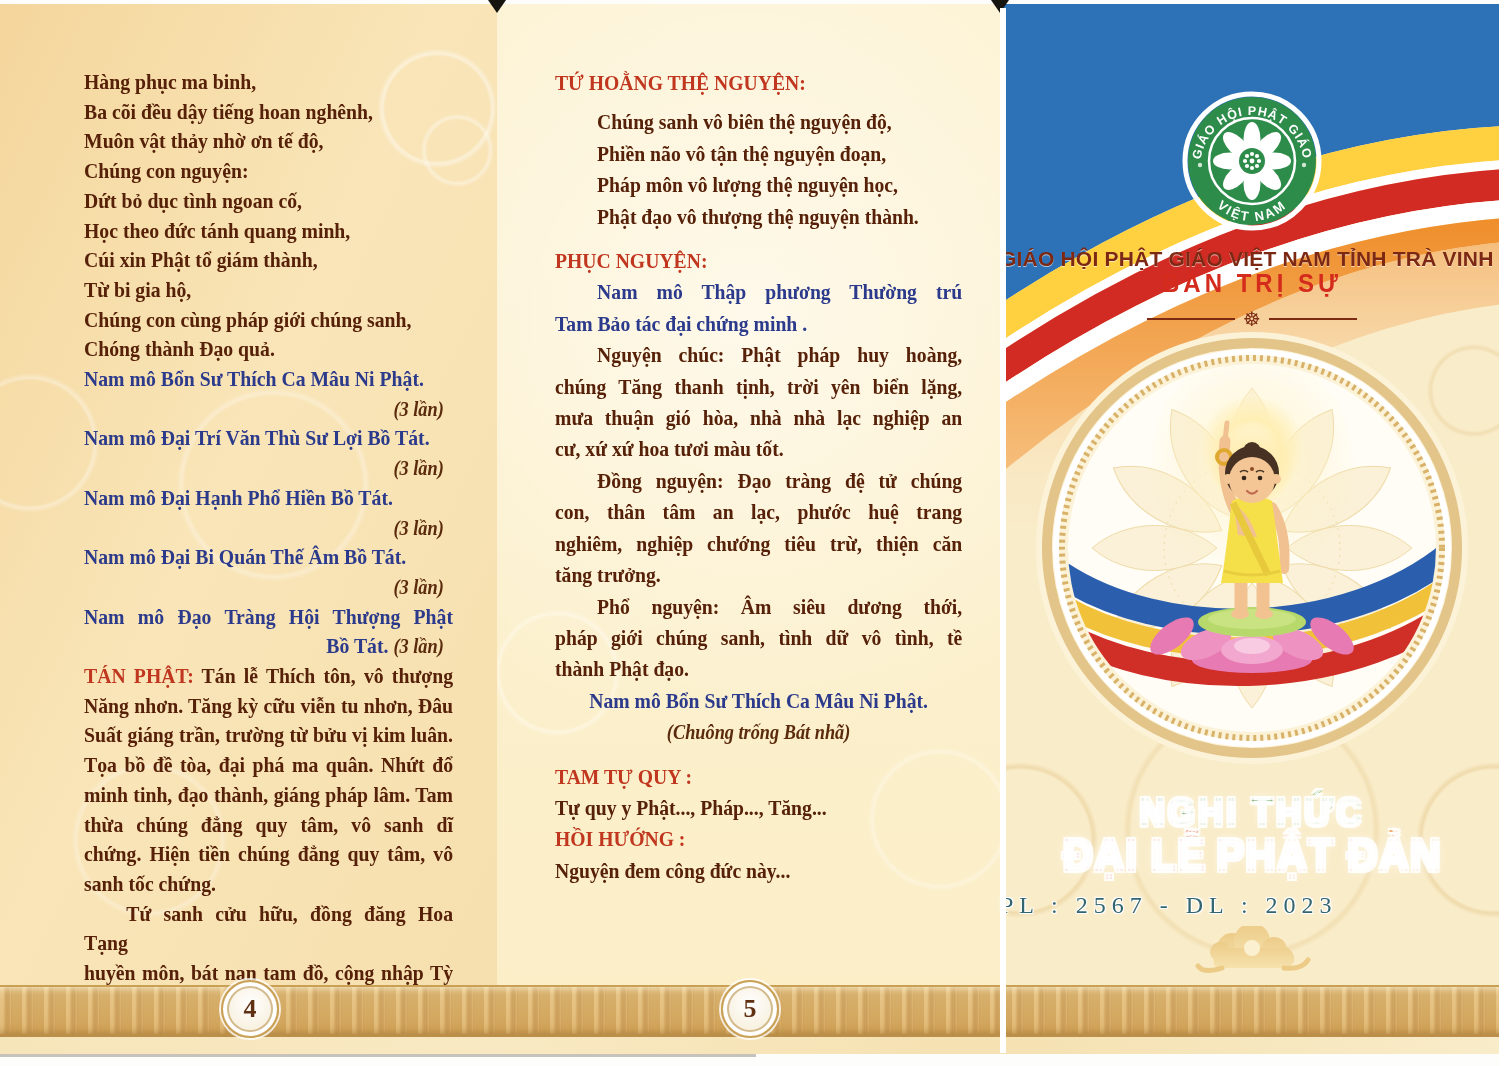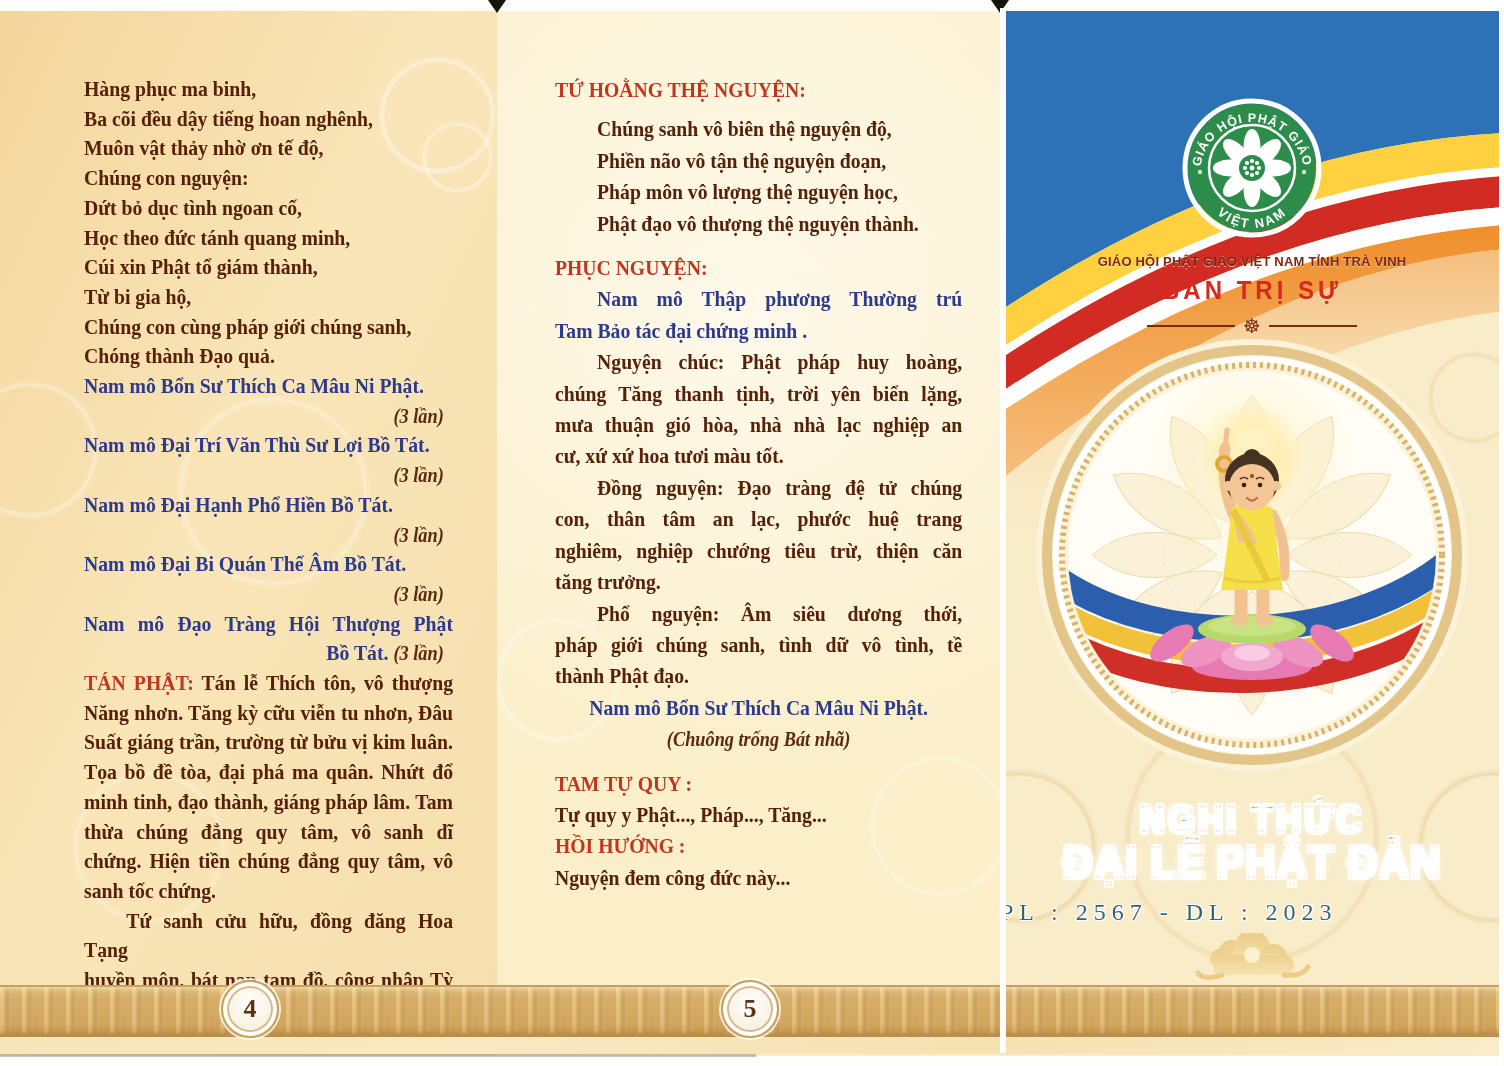--- a/index.html
+++ b/index.html
@@ -1,19 +1,19 @@
 <!DOCTYPE html>
 <html><head>
 <meta charset="utf-8">
 <style>
   html,body{margin:0;padding:0;background:#fff;}
   .sheet{position:relative;width:1504px;height:1066px;background:#fdfdfb;overflow:hidden;
          font-family:"Liberation Serif","DejaVu Serif",serif;}
   
-  .panel{position:absolute;top:11px;height:1045px;}
+  .panel{position:absolute;top:4px;height:1045px;}
   .panel-left{left:0;width:497px;
     background-image:
       radial-gradient(circle at 88% 10%, transparent 52px, rgba(255,255,255,.45) 55px, transparent 60px),
       radial-gradient(circle at 92% 14%, transparent 30px, rgba(255,255,255,.4) 33px, transparent 37px),
       radial-gradient(circle at 6% 42%, transparent 62px, rgba(255,255,255,.35) 65px, transparent 70px),
       radial-gradient(circle at 55% 46%, transparent 88px, rgba(255,255,255,.3) 92px, transparent 97px),
       radial-gradient(circle at 30% 80%, transparent 70px, rgba(255,255,255,.28) 73px, transparent 78px),
       linear-gradient(115deg,#f4d69c,#f9e5b8 45%,#f6dfae);}
   .panel-mid{left:497px;width:503px;
     background-image:
@@ -38,23 +38,23 @@
   .line.j{text-align:justify;text-align-last:justify;white-space:normal;}
   .line.r{text-align:right;padding-right:10px;}
   .line.ctr{text-align:center;}
   .line.ind{text-indent:46px;}
   .line.gt8{margin-top:8px;} .line.gt12{margin-top:13px;}
   .sg-br{color:#562108;} .sg-blue{color:#2c3a8c;} .sg-red{color:#c0361f;}
   .sg-it{color:#5a2a0c;font-style:italic;font-weight:600;font-size:.93em;}
   
   .cover-top{position:absolute;left:0;top:0;}
   .logo-wrap{position:absolute;left:182px;top:87px;width:140px;height:140px;}
-  .org{position:absolute;left:0;top:243px;width:100%;text-align:center;
+  .org{position:absolute;left:0;top:243px;width:100%;text-align:left;
        font-family:"Liberation Sans","DejaVu Sans",sans-serif;font-weight:bold;
-       font-size:13px;color:#7c2812;letter-spacing:.2px;
+       font-size:21px;color:#7c2812;letter-spacing:.2px;
        text-shadow:0 1px 0 rgba(255,255,255,.6);}
   .board-line{position:absolute;left:0;top:266px;width:100%;text-align:center;
        font-family:"Liberation Sans","DejaVu Sans",sans-serif;font-weight:bold;
        font-size:24px;color:#d42b1c;letter-spacing:4px;transform:scaleY(1.05);}
   .divider{position:absolute;left:147px;top:305px;width:210px;display:flex;align-items:center;gap:8px;color:#7c2a12;}
   .dl{flex:1;height:2px;background:#7c2a12;}
   .wheel{font-family:"DejaVu Sans",sans-serif;font-size:20px;line-height:20px;}
   .medallion{position:absolute;left:32px;top:324px;}
   .title1{position:absolute;left:0;top:788px;width:100%;text-align:center;
       font-family:"Liberation Sans","DejaVu Sans",sans-serif;font-weight:bold;font-size:35px;letter-spacing:3px;

